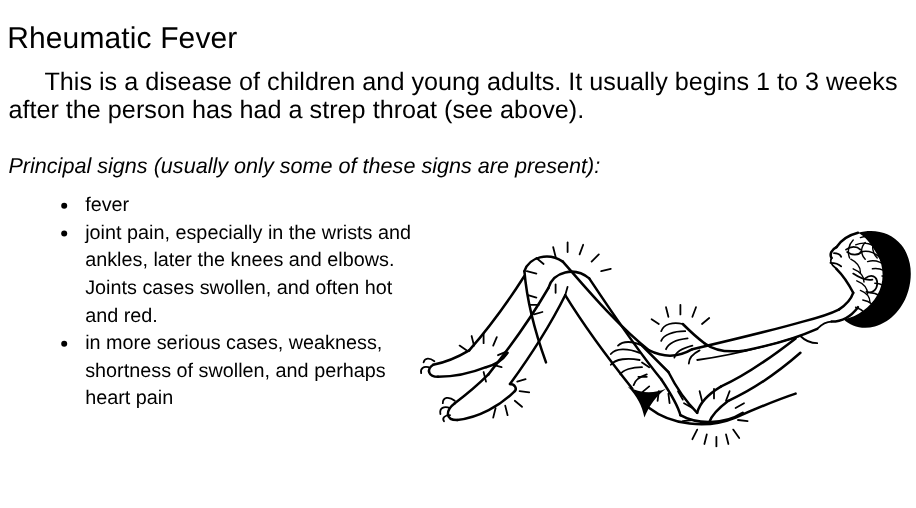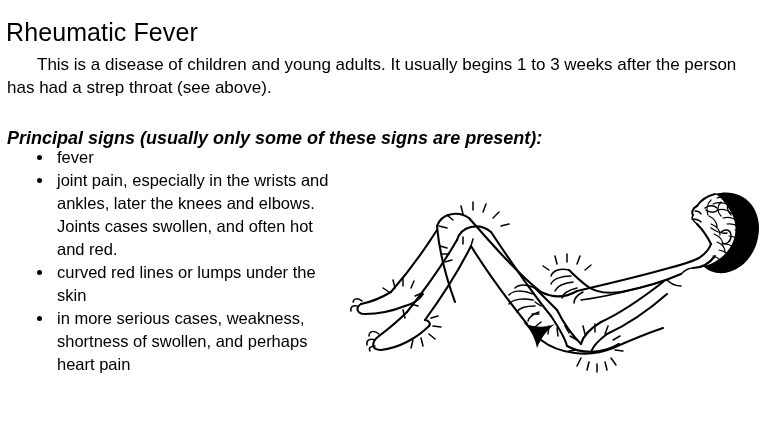--- a/index.html
+++ b/index.html
@@ -34,45 +34,45 @@
     line-height: 30px;
     white-space: nowrap;
   }
 
   
   .intro {
     position: absolute;
     left: 7px;
     top: 36px;
     width: 752px;
-    font-size: 17px;
+    font-size: 21px;
     line-height: 23px;
     text-indent: 30px;
     text-align: left;
   }
 
   
   .subhead {
     position: absolute;
     left: 7px;
     top: 108px;
     font-size: 18px;
     font-style: italic;
-    font-weight: 700;
+    font-weight: 400;
     line-height: 24px;
     white-space: nowrap;
   }
 
   
   .signs-list {
     position: absolute;
     left: 0px;
     top: 146px;
     width: 330px;
-    margin: 0;
+    margin: 14px;
     padding: 0;
     list-style: none;
   }
   .sign-item {
     position: relative;
     padding-left: 57px;
     font-size: 16.5px;
     line-height: 23px;
     margin: 0 0 0 0;
   }
@@ -146,24 +146,20 @@
   <p class="subhead">Principal signs (usually only some of these signs are present):</p>
 
   <ul class="signs-list">
     <li class="sign-item">
       <span class="bullet"></span>
       <span class="sign-text">fever</span>
     </li>
     <li class="sign-item">
       <span class="bullet"></span>
       <span class="sign-text">joint pain, especially in the wrists and ankles, later the knees and elbows. Joints cases swollen, and often hot and red.</span>
-    </li>
-    <li class="sign-item">
-      <span class="bullet"></span>
-      <span class="sign-text">curved red lines or lumps under the skin</span>
     </li>
     <li class="sign-item">
       <span class="bullet"></span>
       <span class="sign-text">in more serious cases, weakness, shortness of swollen, and perhaps heart pain</span>
     </li>
   </ul>
 
   <div class="illustration" role="img" aria-label="Line drawing of a child lying on the back with knees bent and hands on the abdomen; short radiating dashes mark painful ankles, knees, wrists and elbows.">
     <svg viewBox="0 0 418 185" xmlns="http://www.w3.org/2000/svg" aria-hidden="true">
 

